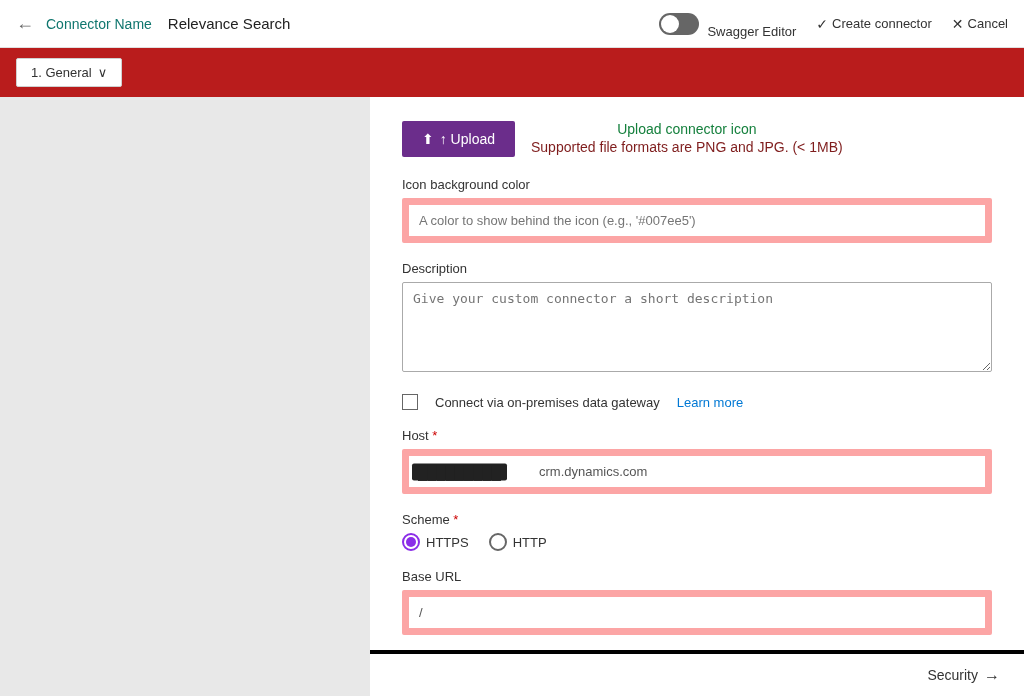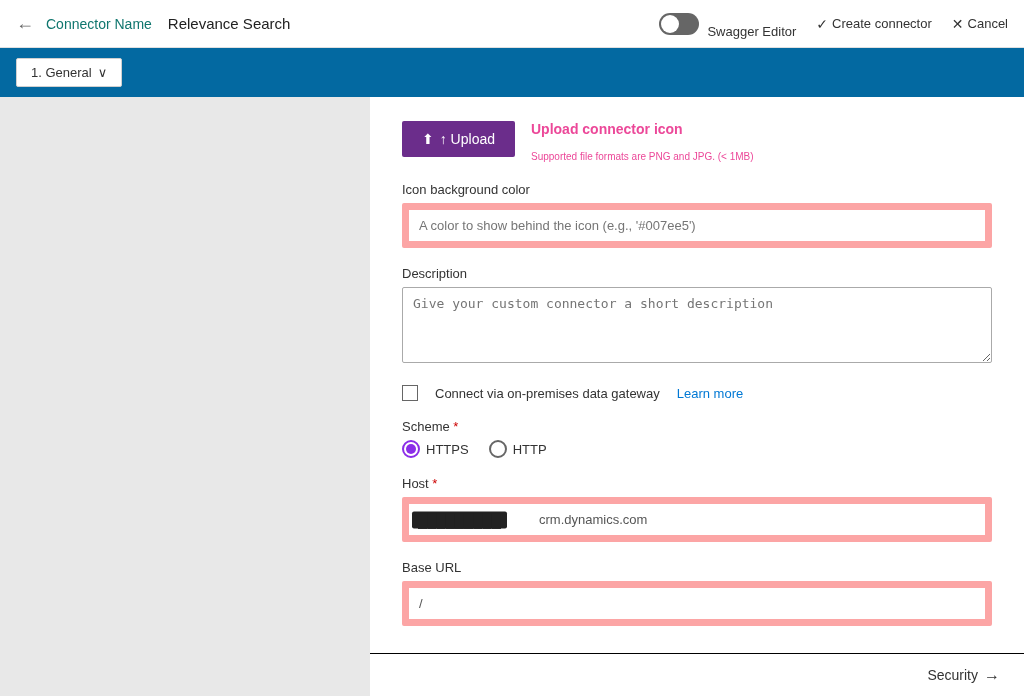--- a/index.html
+++ b/index.html
@@ -37,21 +37,21 @@
     }
     .toggle-label { font-size: 13px; color: #333; margin-top: 16px; }
     .action-btn {
       display: flex; align-items: center; gap: 4px; font-size: 13px;
       color: #333; cursor: pointer; background: none; border: none;
     }
     .action-btn .icon { font-size: 14px; }
 
     
     .toolbar-row {
-      padding: 10px 16px; background: #0369a1;
+      padding: 10px 16px; background: #b91c1c;
     }
     .general-btn {
       display: inline-flex; align-items: center; gap: 6px;
       background: #fff; border: 1px solid #d0d0d0; border-radius: 2px;
       padding: 6px 14px; font-size: 13px; cursor: pointer; color: #333;
     }
 
     
     .main-layout {
       display: flex; height: calc(696px - 48px - 44px);
@@ -70,40 +70,40 @@
     
     .upload-section {
       display: flex; align-items: flex-start; gap: 16px; margin-bottom: 20px;
     }
     .upload-btn {
       background: #6b2d8b; color: #fff; border: none; padding: 10px 20px;
       font-size: 14px; cursor: pointer; display: flex; align-items: center;
       gap: 6px; border-radius: 2px; flex-shrink: 0;
     }
     .upload-info .upload-link {
-      color: #ec4899; font-size: 14px; font-weight: 700;
+      color: #15803d; font-size: 14px; font-weight: 400; text-align: center;
     }
     .upload-info .upload-sub {
-      color: #ec4899; font-size: 10px; margin-top: 14px;
+      color: #7f1d1d; font-size: 14px; margin-top: 2px;
     }
 
     
     .field-group { margin-bottom: 18px; }
     .field-label {
       font-size: 13px; color: #333; margin-bottom: 6px; display: block;
     }
     .field-label .required { color: #c00; }
     .field-input {
       width: 100%; border: 7px solid #fca5a5; border-radius: 2px;
       padding: 8px 10px; font-size: 13px; color: #555; outline: none;
     }
     .field-textarea {
       width: 100%; border: 1px solid #aaa; border-radius: 2px;
       padding: 8px 10px; font-size: 13px; color: #555; outline: none;
-      resize: vertical; height: 76px;
+      resize: vertical; height: 90px;
     }
 
     
     .checkbox-row {
       display: flex; align-items: center; gap: 17px; margin-bottom: 18px;
     }
     .checkbox-box {
       width: 16px; height: 16px; border: 1.5px solid #666;
       background: #fff; flex-shrink: 0; cursor: pointer;
     }
@@ -133,21 +133,21 @@
     .host-mask {
       position: absolute; left: 10px; top: 50%; transform: translateY(-50%);
       background: #222; color: #222; font-size: 13px; border-radius: 2px;
       padding: 1px 4px; user-select: none; pointer-events: none;
     }
     .host-input { padding-left: 130px !important; }
 
     
     .footer {
       position: fixed; bottom: 0; right: 0; left: 370px;
-      background: #fff; border-top: 1px solid #000000;
+      background: #fff; border-top: 4px solid #000000;
       padding: 12px 24px; display: flex; justify-content: flex-end;
       align-items: center;
     }
     .footer-link {
       display: flex; align-items: center; gap: 6px;
       font-size: 14px; color: #333; cursor: pointer;
     }
     .footer-arrow { font-size: 16px; }
   </style>
 </head>
@@ -208,20 +208,31 @@
 
       <div class="field-group">
         <label class="field-label">Description</label>
         <textarea class="field-textarea" placeholder="Give your custom connector a short description" style=""></textarea>
       </div>
 
       <div class="checkbox-row">
         <div class="checkbox-box"></div>
         <span class="checkbox-label">Connect via on-premises data gateway</span>
         <a class="checkbox-link" href="#">Learn more</a>
+      </div>
+
+      <div class="field-group">
+        <label class="field-label">
+          <span>Host</span>
+          <span class="required">*</span>
+        </label>
+        <div class="host-input-wrapper">
+          <span class="host-mask" style="background:#222;color:#222;font-size:13px;border-radius:2px;padding:1px 6px;">█████████</span>
+          <input class="field-input host-input" type="text" value="crm.dynamics.com" style="">
+        </div>
       </div>
 
       <div class="field-group">
         <label class="field-label">
           <span>Scheme</span>
           <span class="required">*</span>
         </label>
         <div class="radio-group">
           <div class="radio-option">
             <div class="radio-outer selected">
@@ -230,31 +241,20 @@
             <span class="radio-label">HTTPS</span>
           </div>
           <div class="radio-option">
             <div class="radio-outer"></div>
             <span class="radio-label">HTTP</span>
           </div>
         </div>
       </div>
 
       <div class="field-group">
-        <label class="field-label">
-          <span>Host</span>
-          <span class="required">*</span>
-        </label>
-        <div class="host-input-wrapper">
-          <span class="host-mask" style="background:#222;color:#222;font-size:13px;border-radius:2px;padding:1px 6px;">█████████</span>
-          <input class="field-input host-input" type="text" value="crm.dynamics.com" style="">
-        </div>
-      </div>
-
-      <div class="field-group">
         <label class="field-label">Base URL</label>
         <input class="field-input" type="text" value="/" style="">
       </div>
 
     </div>
   </div>
 </div>
 
 <div class="footer">
   <div class="footer-link">

